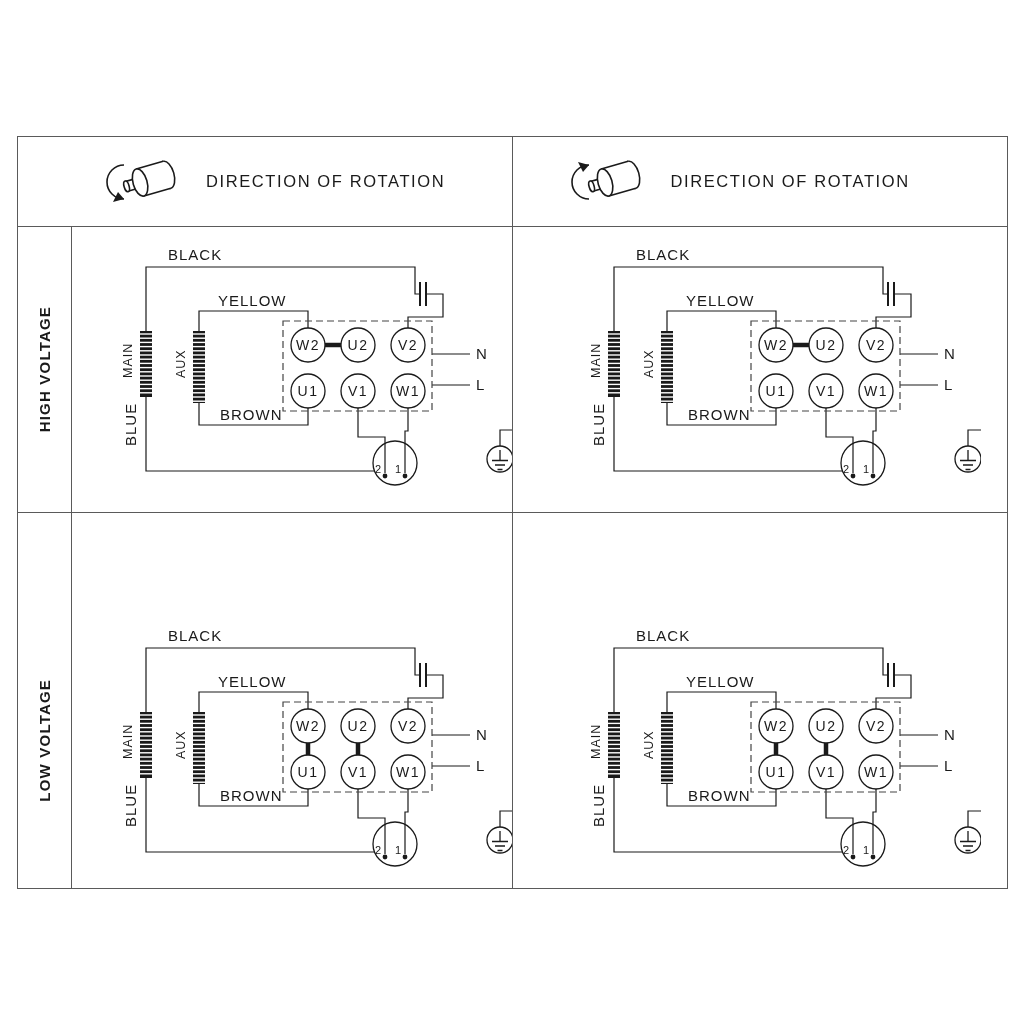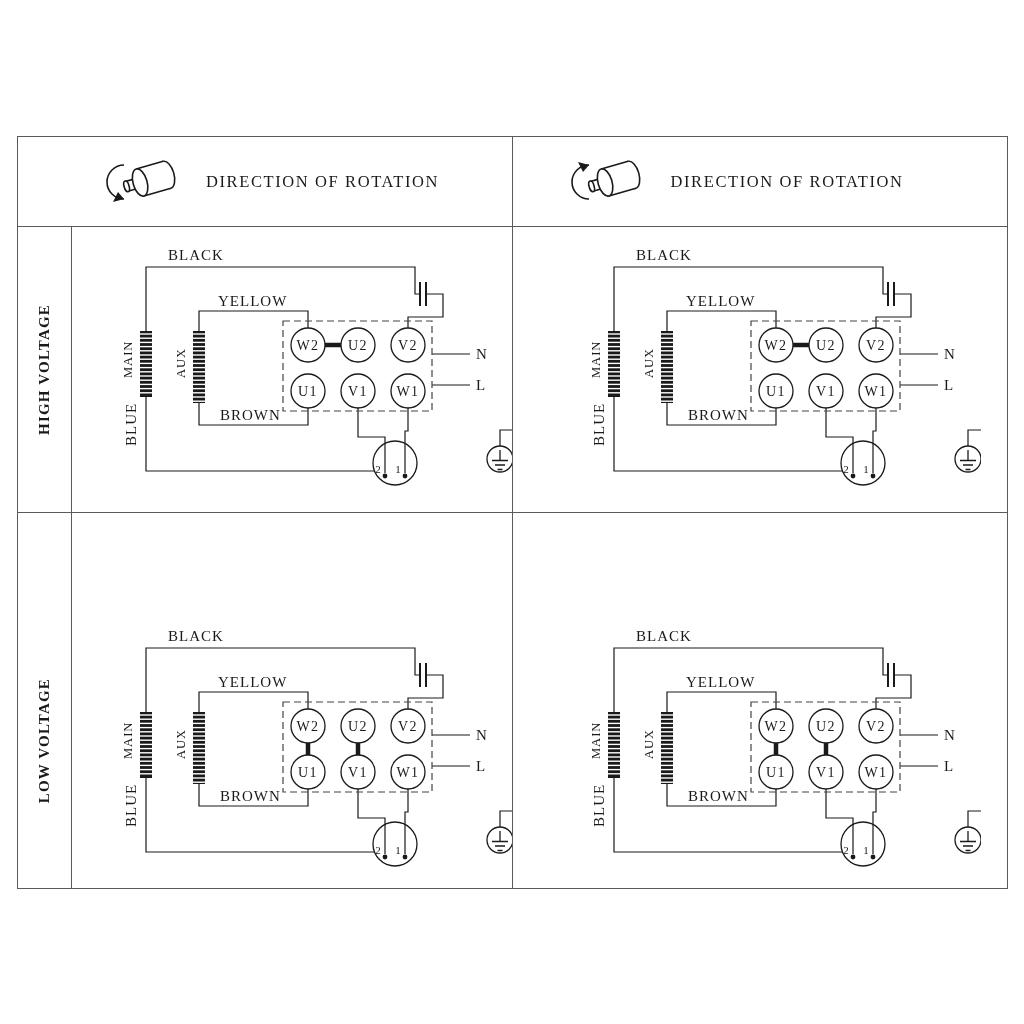--- a/index.html
+++ b/index.html
@@ -1,17 +1,17 @@
 <!DOCTYPE html>
 <html><head>
 <meta charset="utf-8">
 <style>
   html,body{margin:0;padding:0;background:#fff;}
   .canvas{position:relative;width:1024px;height:1024px;background:#fff;
-          font-family:Liberation Serif, serif;color:#1a1a1a;overflow:hidden;}
+          font-family:Liberation Sans, sans-serif;color:#1a1a1a;overflow:hidden;}
   .frame{position:absolute;left:17px;top:136px;width:991px;height:753px;
          border:1px solid #5a5a5a;box-sizing:border-box;}
   .header-row{display:grid;grid-template-columns:1fr 1fr;height:90px;
               border-bottom:1px solid #5a5a5a;box-sizing:border-box;}
   .header-cell{display:flex;align-items:center;gap:28px;box-sizing:border-box;}
   .header-cell.hl{padding-left:82px;border-right:1px solid #5a5a5a;}
   .header-cell.hr{padding-left:52px;}
   .rot-label{font-size:16.5px;letter-spacing:1.6px;}
   .motor-icon{display:inline-block;width:78px;height:54px;}
   .body-grid{display:grid;grid-template-columns:54px 441px 1fr;

